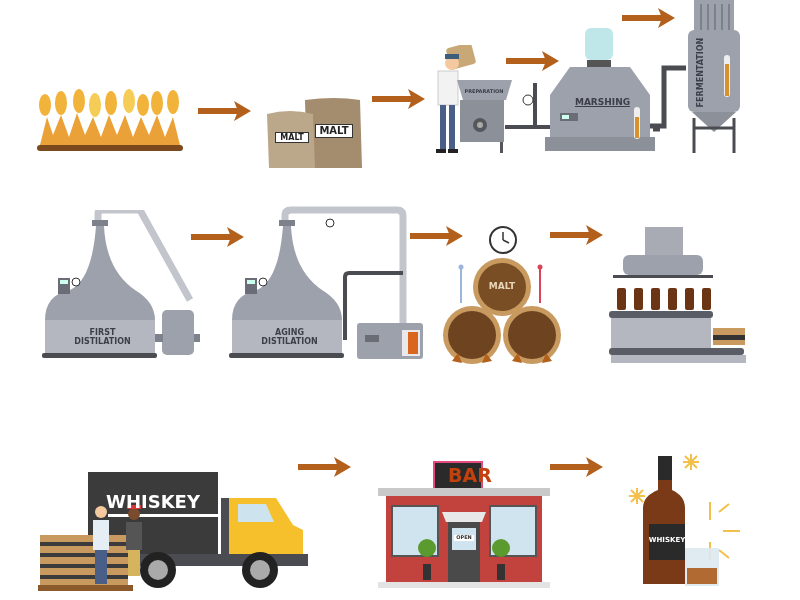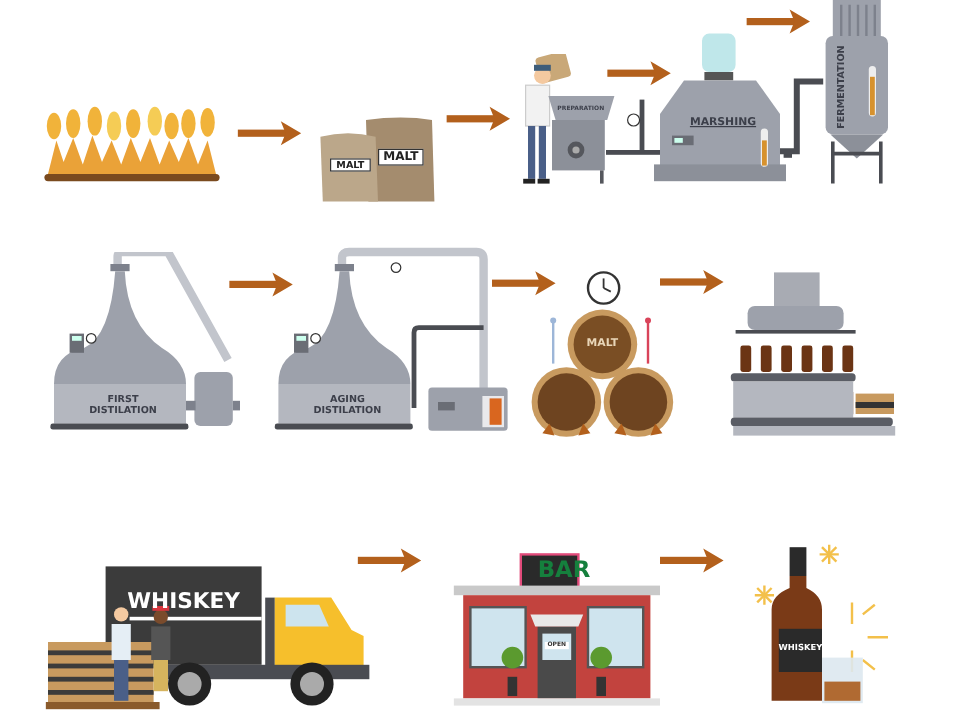--- a/index.html
+++ b/index.html
@@ -240,21 +240,21 @@
     <rect x="112" y="46" width="46" height="50" fill="#cfe4ee" stroke="#555" stroke-width="2"></rect>
     <rect x="70" y="62" width="32" height="60" fill="#4a4a4a"></rect>
       <rect x="74" y="68" width="24" height="22" fill="#cfe4ee"></rect>
     <path d="M64 52 L108 52 L104 62 L68 62 Z" fill="#e8e8e8"></path>
     <circle cx="49" cy="88" r="9" fill="#5b9a2f"></circle>
       <rect x="45" y="104" width="8" height="16" fill="#333"></rect>
     <circle cx="123" cy="88" r="9" fill="#5b9a2f"></circle>
       <rect x="119" y="104" width="8" height="16" fill="#333"></rect>
     <rect x="0" y="122" width="172" height="6" fill="#e3e3e3"></rect>
   </svg>
-  <div class="abs lbl" style="left:56px;top:5px;width:72px;font-size:19px;color:#15803d;">BAR</div>
+  <div class="abs lbl" style="left:56px;top:5px;width:72px;font-size:19px;color:#c2410c;">BAR</div>
   <div class="abs lbl" style="left:76px;top:75px;width:20px;font-size:5px;background:#fff;color:#333;">OPEN</div>
 </div>
 
 <div class="abs" style="left:625px;top:452px;width:120px;height:135px;">
   <svg width="120" height="135" viewBox="0 0 120 135">
     <g stroke="#f3c04a" stroke-width="2">
       <line x1="66" y1="2" x2="66" y2="18"></line>
         <line x1="58" y1="10" x2="74" y2="10"></line>
         <line x1="60" y1="4" x2="72" y2="16"></line>
         <line x1="72" y1="4" x2="60" y2="16"></line>

